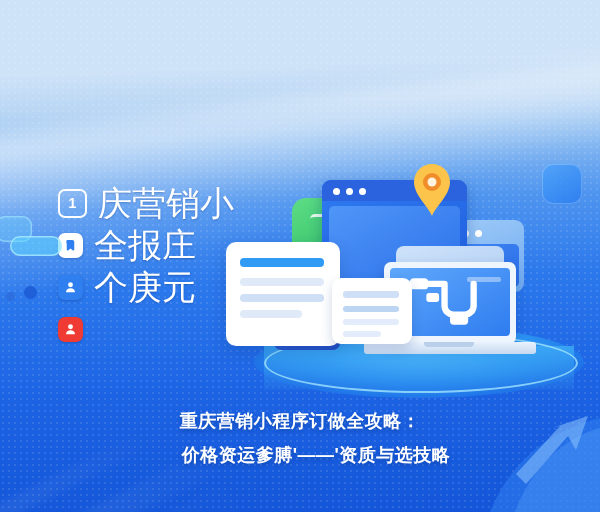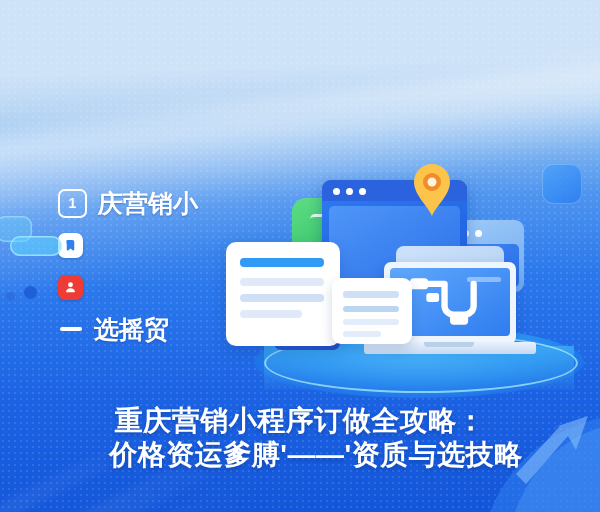--- a/index.html
+++ b/index.html
@@ -61,21 +61,21 @@
   .b-icon.outline{background:transparent;border:2.5px solid #ffffff;box-shadow:none;}
   .b-icon.outline .glyph{color:#ffffff;font-size:14px;font-weight:bold;line-height:1;}
   .b-icon.white{background:#ffffff;}
   .b-icon.blue{background:#2f7ff0;}
   .b-icon.red{background:#ef3b33;}
   .b-dash{
     width:25px;flex:0 0 25px;margin-right:11px;display:flex;align-items:center;justify-content:center;
   }
   .b-dash i{display:block;width:22px;height:4px;background:#ffffff;border-radius:2px;}
   .b-text{
-    font-size:25px;font-weight:bold;color:#ffffff;line-height:1;
+    font-size:34px;font-weight:normal;color:#ffffff;line-height:1;
     text-shadow:0 1px 2px rgba(10,45,120,.35);white-space:nowrap;
   }
   
   .sv-dark{fill:#2f7ff0;}
   .sv-white{fill:#ffffff;}
 
   
   .illus{position:absolute;left:246px;top:150px;width:350px;height:245px;}
   .ill{position:absolute;}
   
@@ -184,21 +184,21 @@
     background:#ffffff;box-shadow:0 5px 12px rgba(14,50,125,.20);
   }
   .cs-head{position:absolute;left:11px;top:13px;width:56px;height:7px;border-radius:3px;background:#cfe0f6;}
   .cs-l{position:absolute;left:11px;height:6px;border-radius:3px;background:#e3ecfa;}
   .cs-l1{top:28px;width:56px;background:#bcd5f3;} .cs-l2{top:41px;width:56px;} .cs-l3{top:53px;width:38px;}
   
   .pin{left:164px;top:12px;width:44px;height:56px;}
   
   .bottom{position:absolute;left:0;top:404px;width:600px;text-align:center;}
   .bt-line{
-    font-size:28px;font-weight:bold;color:#ffffff;line-height:34px;
+    font-size:18px;font-weight:bold;color:#ffffff;line-height:34px;
     text-shadow:0 2px 4px rgba(8,40,110,.40);
     letter-spacing:.5px;
   }
   .bt-line.l2{padding-left:32px;}
   
   .arrow-wrap{position:absolute;right:0;bottom:0;width:140px;height:120px;pointer-events:none;}
 </style>
 </head>
 <body>
 
@@ -220,38 +220,42 @@
       <span class="b-text">庆营销小</span>
     </div>
 
     <div class="bullet">
       <span class="b-icon white">
         <svg width="15" height="15" viewBox="0 0 16 16" aria-hidden="true">
           <path class="sv-dark" d="M4 2h6a2 2 0 0 1 2 2v8.2c0 .9-1 1.4-1.7.9L8 11.2l-2.3 1.9C5 13.6 4 13.1 4 12.2V4a2 2 0 0 1 0-2z"></path>
           <circle class="sv-dark" cx="5.2" cy="4.6" r="1.5"></circle>
         </svg>
       </span>
-    </div>
-
+      <span class="b-text">全报庄</span>
+    </div>
+
+    <div class="bullet">
+      <span class="b-icon blue">
+        <svg width="15" height="15" viewBox="0 0 16 16" aria-hidden="true">
+          <circle class="sv-white" cx="8" cy="5" r="2.6"></circle>
+          <path class="sv-white" d="M3.2 13c0-2.5 2.2-4.2 4.8-4.2S12.8 10.5 12.8 13z"></path>
+        </svg>
+      </span>
+      <span class="b-text">个庚元</span>
+    </div>
 
     <div class="bullet">
       <span class="b-icon red">
         <svg width="15" height="15" viewBox="0 0 16 16" aria-hidden="true">
           <circle class="sv-white" cx="8" cy="5" r="2.6"></circle>
           <path class="sv-white" d="M3.2 13c0-2.5 2.2-4.2 4.8-4.2S12.8 10.5 12.8 13z"></path>
         </svg>
       </span>
     </div>
 
-    <div class="bullet">
-      <span class="b-dash">
-          <i></i>
-        </span>
-      <span class="b-text">选摇贸</span>
-    </div>
 
   </div>
 
   <div class="illus">
 
     <div class="ill deco-pill2"></div>
     <div class="ill deco-pill"></div>
     <div class="ill dot-a"></div>
     <div class="ill dot-b"></div>
     <div class="ill deco-sq"></div>

